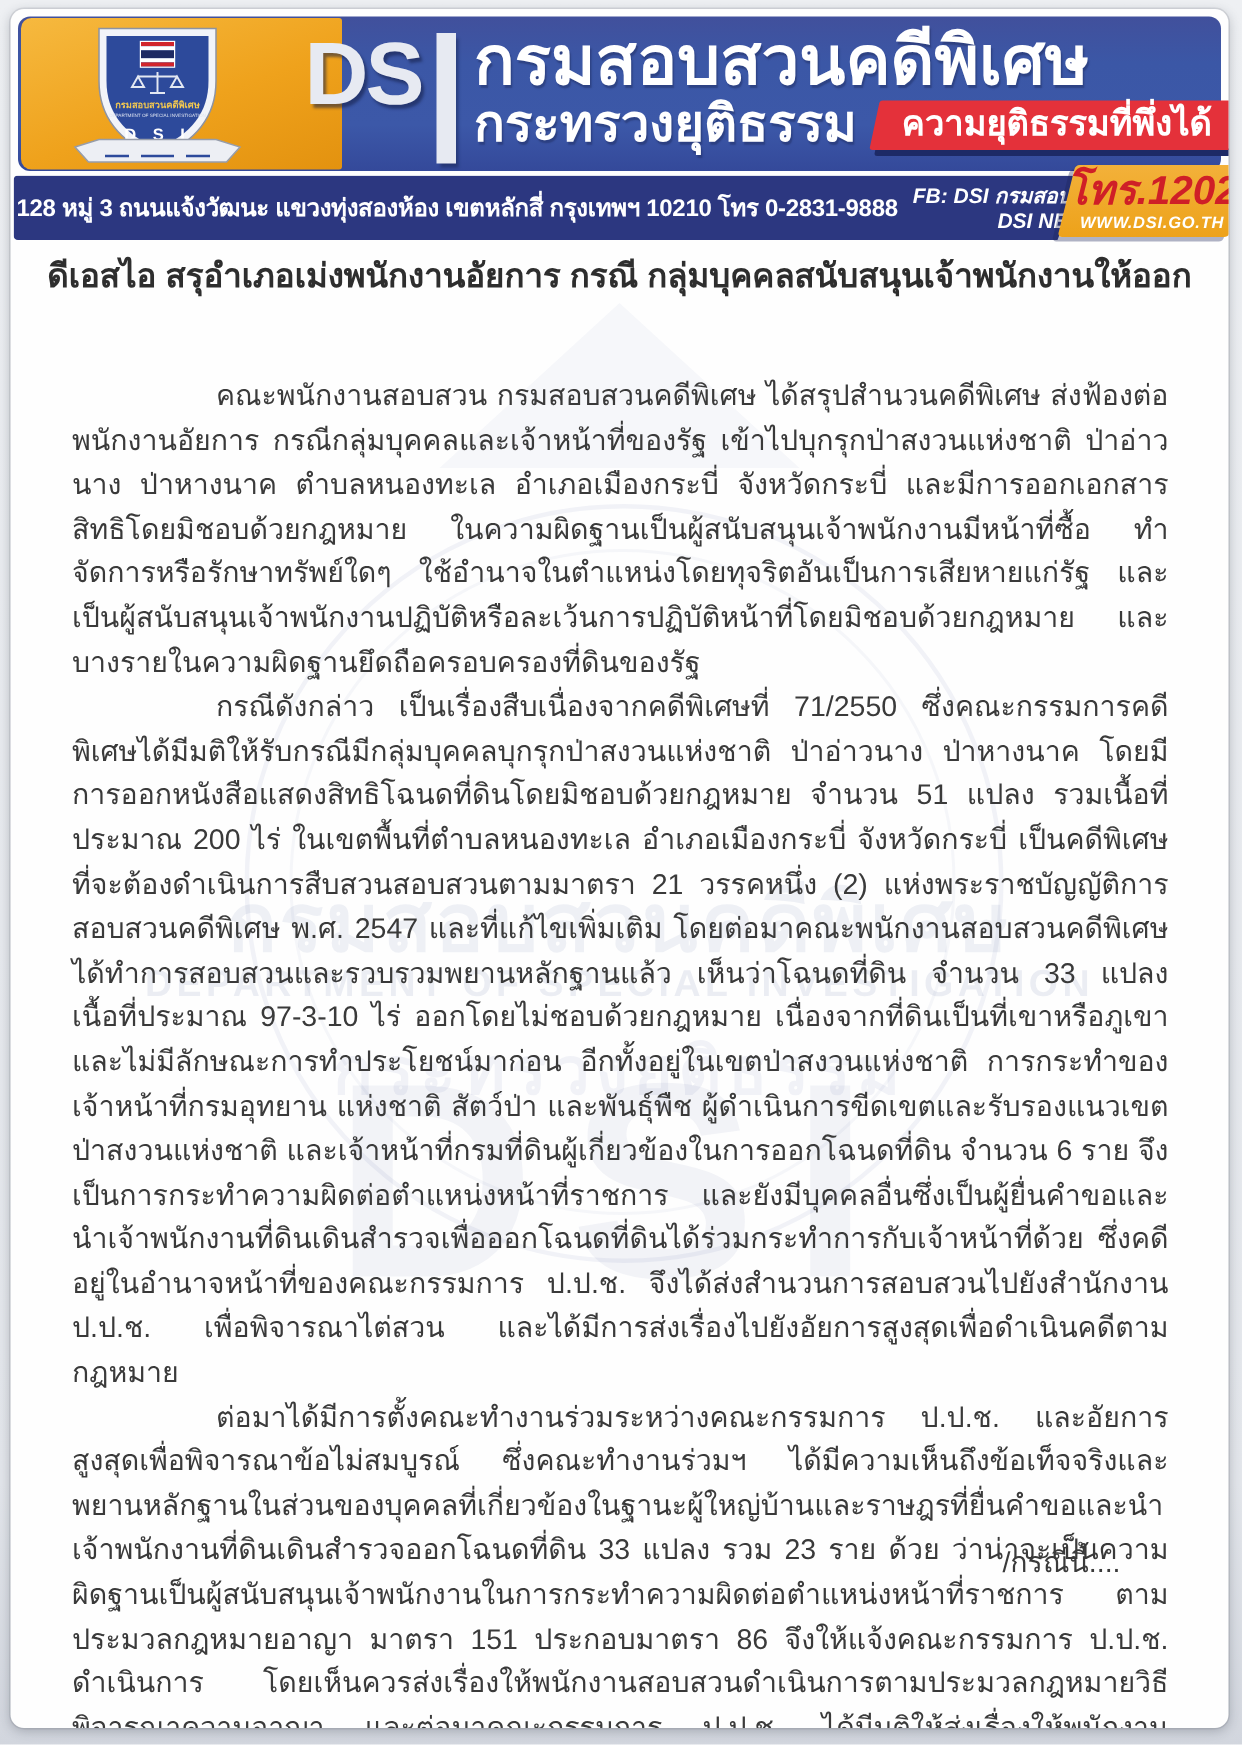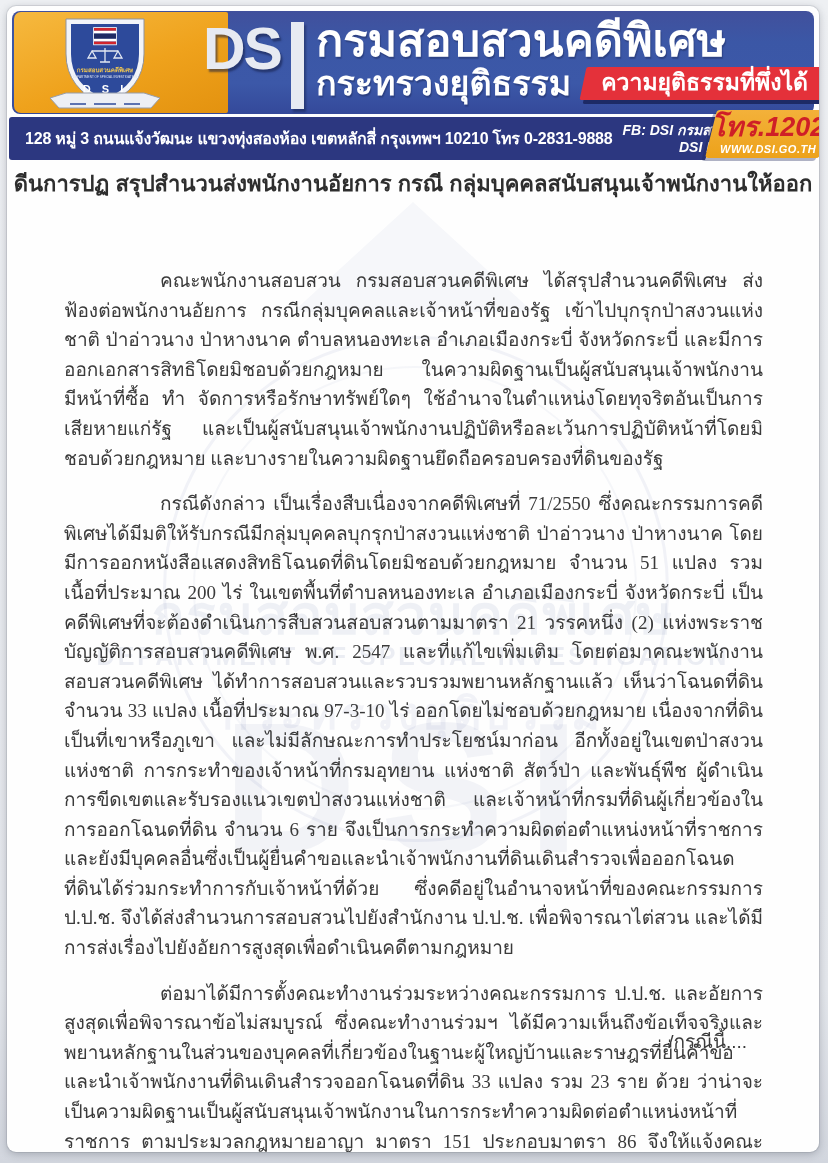--- a/index.html
+++ b/index.html
@@ -53,21 +53,21 @@
     box-shadow:4px 4px 0 #1d2a66;
   }
   .slogan-badge .inner{
     display:inline-block;transform:skewX(12deg);
     font-size:23px;font-weight:bold;color:#ffffff;line-height:1.1;
   }
   .address-bar{
     position:absolute;left:2px;top:111px;width:712px;height:43px;
     background:#2c3780;z-index:3;border-radius:3px 0 0 3px;
     clip-path:polygon(0 0,100% 0,calc(100% - 16px) 100%,0 100%);
-    display:flex;align-items:center;padding-left:16px;box-sizing:border-box;gap:10px;
+    display:flex;align-items:center;padding-left:2px;box-sizing:border-box;gap:10px;
     white-space:nowrap;
   }
   .address-text{font-size:16px;font-weight:bold;color:#ffffff;letter-spacing:-.2px;}
   .fb-block{
     display:flex;flex-direction:column;align-items:center;
     font-size:14px;font-style:italic;font-weight:bold;color:#ffffff;line-height:1.15;
   }
   .hotline-badge{
     position:absolute;left:704px;top:104px;width:114px;height:48px;
     background:linear-gradient(#f3b13a,#eda21a);transform:skewX(-14deg);
@@ -98,21 +98,21 @@
   .wm-dsi{top:676px;font-size:185px;font-weight:800;color:rgba(70,90,150,.065);letter-spacing:24px;}
   
   .doc-title{
     position:absolute;left:0;right:0;top:158px;z-index:2;
     text-align:center;font-size:22px;line-height:40px;font-weight:bold;color:#2e2e2e;
   }
   .doc-body{
     position:absolute;left:41px;top:244px;width:731px;z-index:2;
     font-size:19px;line-height:29.6px;color:#3a3a3a;text-align:justify;
   }
-  .doc-body p{margin:16px;text-indent:96px;font-family:Liberation Serif, serif;}
+  .doc-body p{margin:0;text-indent:96px;}
   .continuation{
     position:absolute;top:1020px;right:72px;z-index:2;
     font-size:19px;color:#3a3a3a;margin-left:32px;
   }
 </style>
 </head>
 <body>
 
 <div class="page">
 
@@ -181,21 +181,21 @@
 
     <div class="hotline-badge">
       <div class="hotline-inner">
         <div class="hotline-number">โทร.1202</div>
         <div class="hotline-web">WWW.DSI.GO.TH</div>
       </div>
     </div>
   </div>
 
   <div class="doc-title">
-    <div>ดีนการปฏ สรุปสำนวนส่งพนักงานอัยการ กรณี กลุ่มบุคคลสนับสนุนเจ้าพนักงานให้ออก</div>
+    <div>ดีเอสไอ สรุอำเภอเม่งพนักงานอัยการ กรณี กลุ่มบุคคลสนับสนุนเจ้าพนักงานให้ออก</div>
   </div>
 
   <div class="doc-body">
     <p>คณะพนักงานสอบสวน กรมสอบสวนคดีพิเศษ ได้สรุปสำนวนคดีพิเศษ ส่งฟ้องต่อพนักงานอัยการ กรณีกลุ่มบุคคลและเจ้าหน้าที่ของรัฐ เข้าไปบุกรุกป่าสงวนแห่งชาติ ป่าอ่าวนาง ป่าหางนาค ตำบลหนองทะเล อำเภอเมืองกระบี่ จังหวัดกระบี่ และมีการออกเอกสารสิทธิโดยมิชอบด้วยกฎหมาย ในความผิดฐานเป็นผู้สนับสนุนเจ้าพนักงานมีหน้าที่ซื้อ ทำ จัดการหรือรักษาทรัพย์ใดๆ ใช้อำนาจในตำแหน่งโดยทุจริตอันเป็นการเสียหายแก่รัฐ และเป็นผู้สนับสนุนเจ้าพนักงานปฏิบัติหรือละเว้นการปฏิบัติหน้าที่โดยมิชอบด้วยกฎหมาย และบางรายในความผิดฐานยึดถือครอบครองที่ดินของรัฐ</p>
     <p>กรณีดังกล่าว เป็นเรื่องสืบเนื่องจากคดีพิเศษที่ 71/2550 ซึ่งคณะกรรมการคดีพิเศษได้มีมติให้รับกรณีมีกลุ่มบุคคลบุกรุกป่าสงวนแห่งชาติ ป่าอ่าวนาง ป่าหางนาค โดยมีการออกหนังสือแสดงสิทธิโฉนดที่ดินโดยมิชอบด้วยกฎหมาย จำนวน 51 แปลง รวมเนื้อที่ประมาณ 200 ไร่ ในเขตพื้นที่ตำบลหนองทะเล อำเภอเมืองกระบี่ จังหวัดกระบี่ เป็นคดีพิเศษที่จะต้องดำเนินการสืบสวนสอบสวนตามมาตรา 21 วรรคหนึ่ง (2) แห่งพระราชบัญญัติการสอบสวนคดีพิเศษ พ.ศ. 2547 และที่แก้ไขเพิ่มเติม โดยต่อมาคณะพนักงานสอบสวนคดีพิเศษ ได้ทำการสอบสวนและรวบรวมพยานหลักฐานแล้ว เห็นว่าโฉนดที่ดิน จำนวน 33 แปลง เนื้อที่ประมาณ 97-3-10 ไร่ ออกโดยไม่ชอบด้วยกฎหมาย เนื่องจากที่ดินเป็นที่เขาหรือภูเขา และไม่มีลักษณะการทำประโยชน์มาก่อน อีกทั้งอยู่ในเขตป่าสงวนแห่งชาติ การกระทำของเจ้าหน้าที่กรมอุทยาน แห่งชาติ สัตว์ป่า และพันธุ์พืช ผู้ดำเนินการขีดเขตและรับรองแนวเขตป่าสงวนแห่งชาติ และเจ้าหน้าที่กรมที่ดินผู้เกี่ยวข้องในการออกโฉนดที่ดิน จำนวน 6 ราย จึงเป็นการกระทำความผิดต่อตำแหน่งหน้าที่ราชการ และยังมีบุคคลอื่นซึ่งเป็นผู้ยื่นคำขอและนำเจ้าพนักงานที่ดินเดินสำรวจเพื่อออกโฉนดที่ดินได้ร่วมกระทำการกับเจ้าหน้าที่ด้วย ซึ่งคดีอยู่ในอำนาจหน้าที่ของคณะกรรมการ ป.ป.ช. จึงได้ส่งสำนวนการสอบสวนไปยังสำนักงาน ป.ป.ช. เพื่อพิจารณาไต่สวน และได้มีการส่งเรื่องไปยังอัยการสูงสุดเพื่อดำเนินคดีตามกฎหมาย</p>
     <p>ต่อมาได้มีการตั้งคณะทำงานร่วมระหว่างคณะกรรมการ ป.ป.ช. และอัยการสูงสุดเพื่อพิจารณาข้อไม่สมบูรณ์ ซึ่งคณะทำงานร่วมฯ ได้มีความเห็นถึงข้อเท็จจริงและพยานหลักฐานในส่วนของบุคคลที่เกี่ยวข้องในฐานะผู้ใหญ่บ้านและราษฎรที่ยื่นคำขอและนำเจ้าพนักงานที่ดินเดินสำรวจออกโฉนดที่ดิน 33 แปลง รวม 23 ราย ด้วย ว่าน่าจะเป็นความผิดฐานเป็นผู้สนับสนุนเจ้าพนักงานในการกระทำความผิดต่อตำแหน่งหน้าที่ราชการ ตามประมวลกฎหมายอาญา มาตรา 151 ประกอบมาตรา 86 จึงให้แจ้งคณะกรรมการ ป.ป.ช. ดำเนินการ โดยเห็นควรส่งเรื่องให้พนักงานสอบสวนดำเนินการตามประมวลกฎหมายวิธีพิจารณาความอาญา และต่อมาคณะกรรมการ ป.ป.ช. ได้มีมติให้ส่งเรื่องให้พนักงานสอบสวนคดีพิเศษดำเนินการ กรมสอบสวนคดีพิเศษ จึงรับ</p>
   </div>
 
   <div class="continuation">/กรณีนี้....</div>
 

